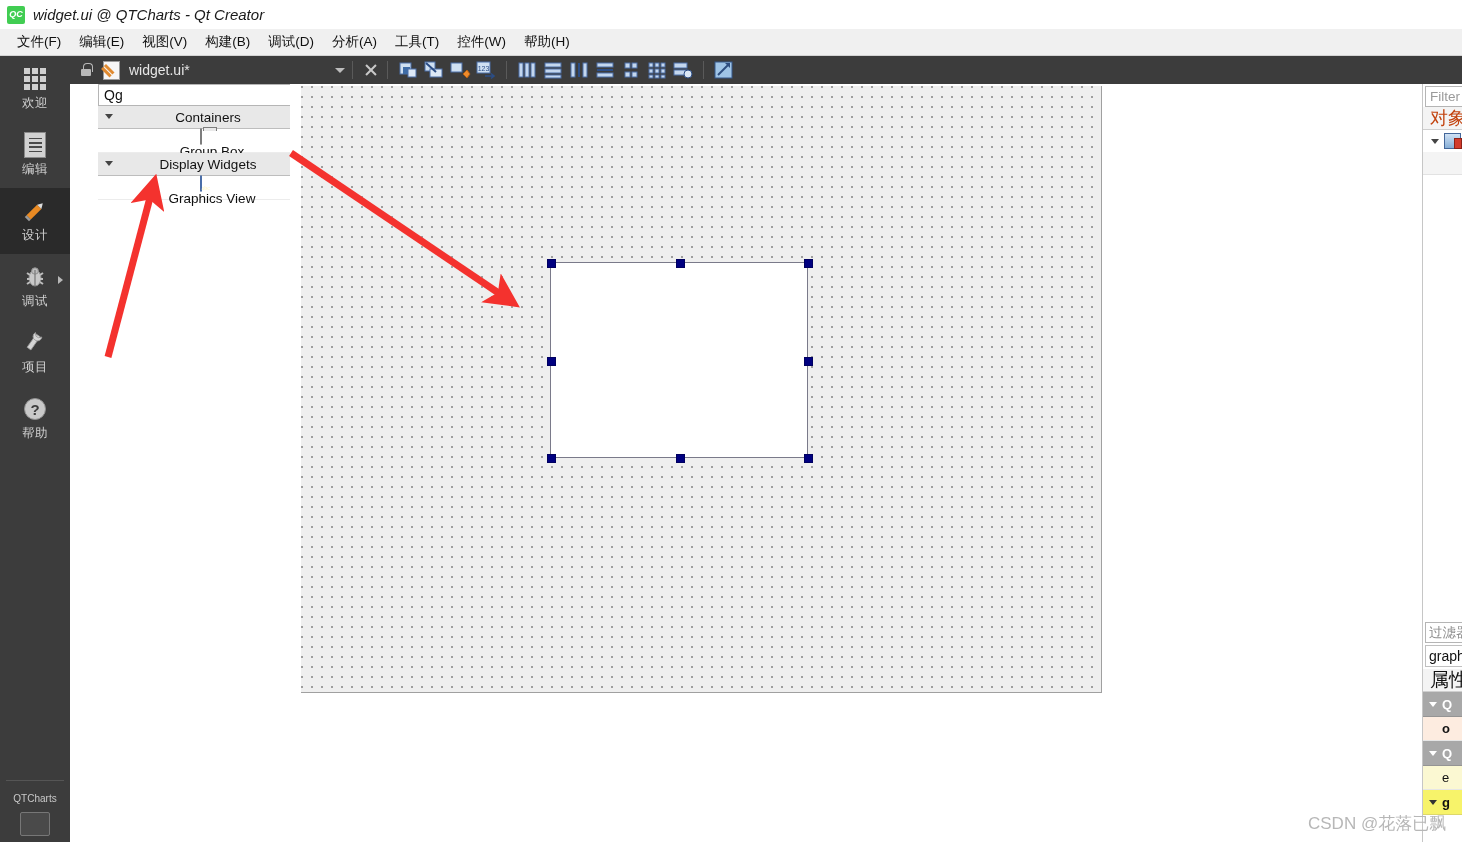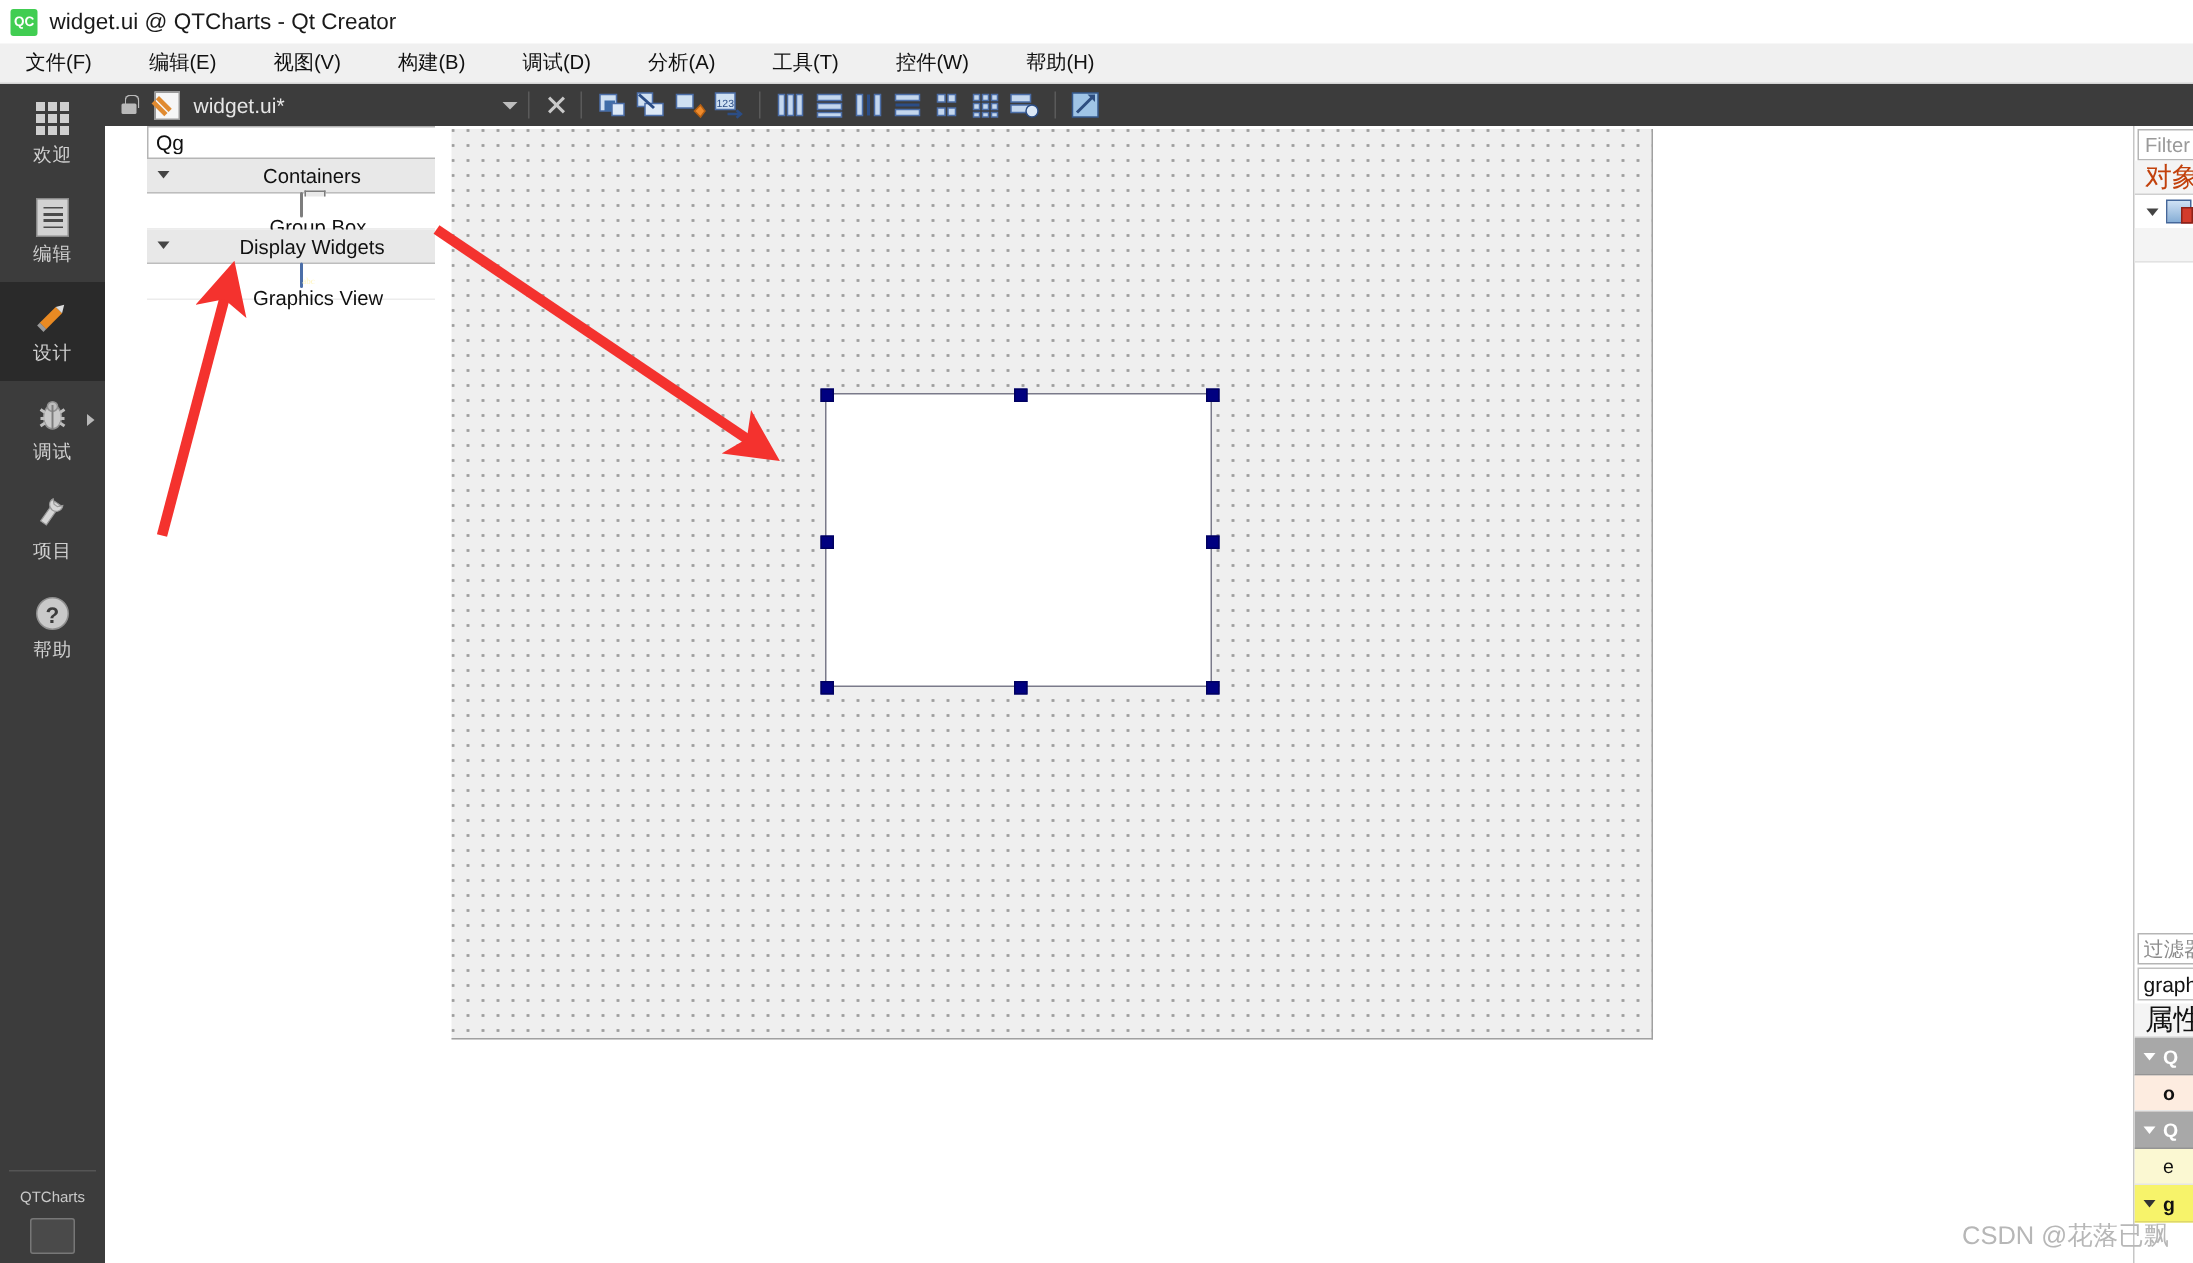--- a/index.html
+++ b/index.html
@@ -9,36 +9,36 @@
     background: #ffffff;
     font-family: "Liberation Sans", sans-serif;
     -webkit-font-smoothing: antialiased;
   }
   #root { position: relative; width: 1462px; height: 842px; }
 
   
   .titlebar {
     position: absolute; left: 0; top: 0; width: 1462px; height: 29px;
     background: #ffffff;
-    display: flex; align-items: center;
+    display: flex; align-items: center; font-style: italic;
   }
   .app-logo {
     width: 18px; height: 18px; margin-left: 7px; margin-right: 8px;
     background: #41cd52; border-radius: 2px;
     display: flex; align-items: center; justify-content: center;
     color: #ffffff; font-size: 9px; font-weight: bold;
     font-family: "Liberation Sans", sans-serif; line-height: 1;
   }
   .title-text { font-size: 15px; color: #1a1a1a; }
 
   
   .menubar {
     position: absolute; left: 0; top: 29px; width: 1462px; height: 27px;
     background: #f0f0f0; border-bottom: 1px solid #d4d4d4;
-    display: flex; align-items: center; padding-left: 8px; box-sizing: border-box; gap: 20px;
+    display: flex; align-items: center; padding-left: 8px; box-sizing: border-box;
   }
   .menu-item {
     font-size: 13.5px; color: #101010; padding: 3px 9px; cursor: default; white-space: nowrap;
   }
 
   
   .modebar {
     position: absolute; left: 0; top: 56px; width: 70px; height: 786px;
     background: #3c3c3c;
   }

